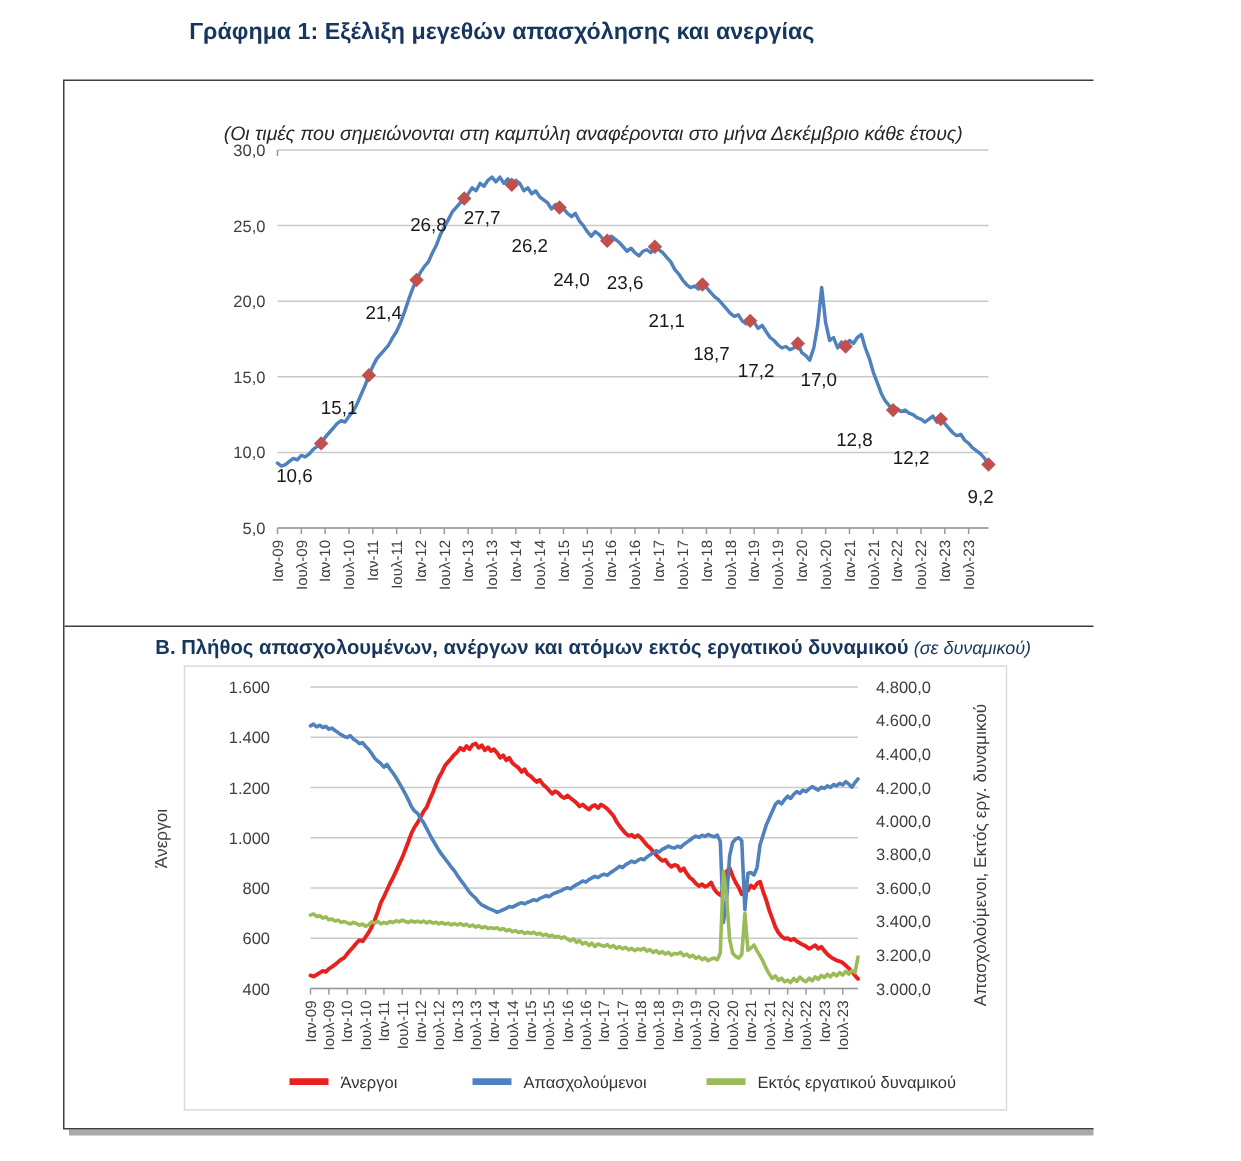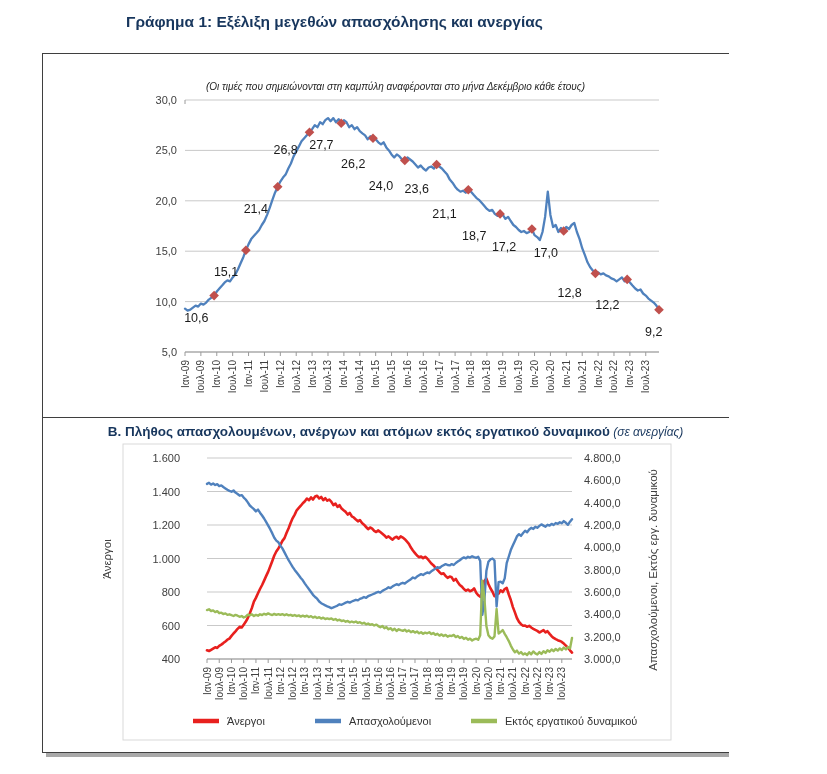--- a/index.html
+++ b/index.html
@@ -9,21 +9,21 @@
               font-size:15.5px;font-weight:bold;color:#17365d;}
   .outer-box{position:absolute;left:42px;top:53px;width:705px;height:698px;
              border:1.5px solid #3f3f3f;background:#fff;box-shadow:4px 4px 0 #a9a9a9;}
   .cell{position:relative;width:100%;}
   .cell-a{height:363px;border-bottom:1.5px solid #3f3f3f;}
   .cell-b{height:330px;}
   .chart-head{position:absolute;left:0;right:0;text-align:center;color:#17365d;
               font-weight:bold;}
   .head-a{top:7px;font-size:14px;}
   .sub-a{position:absolute;left:0;right:0;top:27px;text-align:center;
-         font-size:10px;font-style:italic;color:#262626;}
+         font-size:13px;font-style:italic;color:#262626;}
   .head-b{top:6px;font-size:13.5px;}
   .head-b .note{font-style:italic;font-weight:normal;font-size:12px;}
   svg{position:absolute;left:0;display:block;}
   svg text{font-family:"Liberation Sans",sans-serif;}
 </style>
 </head>
 <body>
 
 <div class="stage">
   <div class="page-title">Γράφημα 1: Εξέλιξη μεγεθών απασχόλησης και ανεργίας</div>
@@ -135,21 +135,21 @@
           <rect x="-3.4" y="-3.4" width="6.8" height="6.8" fill="#C0504D" transform="translate(552.4,219.4) rotate(45)"></rect>
           <text x="514.4469273743016" y="243.37599999999998" font-size="12.5" fill="#1a1a1a">12,8</text>
           <rect x="-3.4" y="-3.4" width="6.8" height="6.8" fill="#C0504D" transform="translate(584.2,225.4) rotate(45)"></rect>
           <text x="552.2234636871508" y="255.424" font-size="12.5" fill="#1a1a1a">12,2</text>
           <rect x="-3.4" y="-3.4" width="6.8" height="6.8" fill="#C0504D" transform="translate(616.0,255.7) rotate(45)"></rect>
           <text x="602" y="281.664" font-size="12.5" fill="#1a1a1a">9,2</text>
         </svg>
     </div>
 
     <div class="cell cell-b">
-      <div class="chart-head head-b"><span>Β. Πλήθος απασχολουμένων, ανέργων και ατόμων εκτός εργατικού δυναμικού</span><span class="note"> (σε ανεργίας)</span></div>
+      <div class="chart-head head-b"><span>Β. Πλήθος απασχολουμένων, ανέργων και ατόμων εκτός εργατικού δυναμικού</span><span class="note"> (σε δυναμικού)</span></div>
       <svg id="svgB" style="top:0;" width="706" height="330" viewBox="0 0 706 330">
           <rect x="80" y="26" width="548" height="296" fill="none" stroke="#d9d9d9" stroke-width="1"></rect>
           <line x1="164" y1="40" x2="529" y2="40" stroke="#c9c9c9" stroke-width="1"></line>
           <text x="137" y="44" font-size="11" fill="#404040" text-anchor="end">1.600</text>
           <line x1="164" y1="73.5" x2="529" y2="73.5" stroke="#c9c9c9" stroke-width="1"></line>
           <text x="137" y="77.5" font-size="11" fill="#404040" text-anchor="end">1.400</text>
           <line x1="164" y1="107" x2="529" y2="107" stroke="#c9c9c9" stroke-width="1"></line>
           <text x="137" y="111" font-size="11" fill="#404040" text-anchor="end">1.200</text>
           <line x1="164" y1="140.5" x2="529" y2="140.5" stroke="#c9c9c9" stroke-width="1"></line>
           <text x="137" y="144.5" font-size="11" fill="#404040" text-anchor="end">1.000</text>

